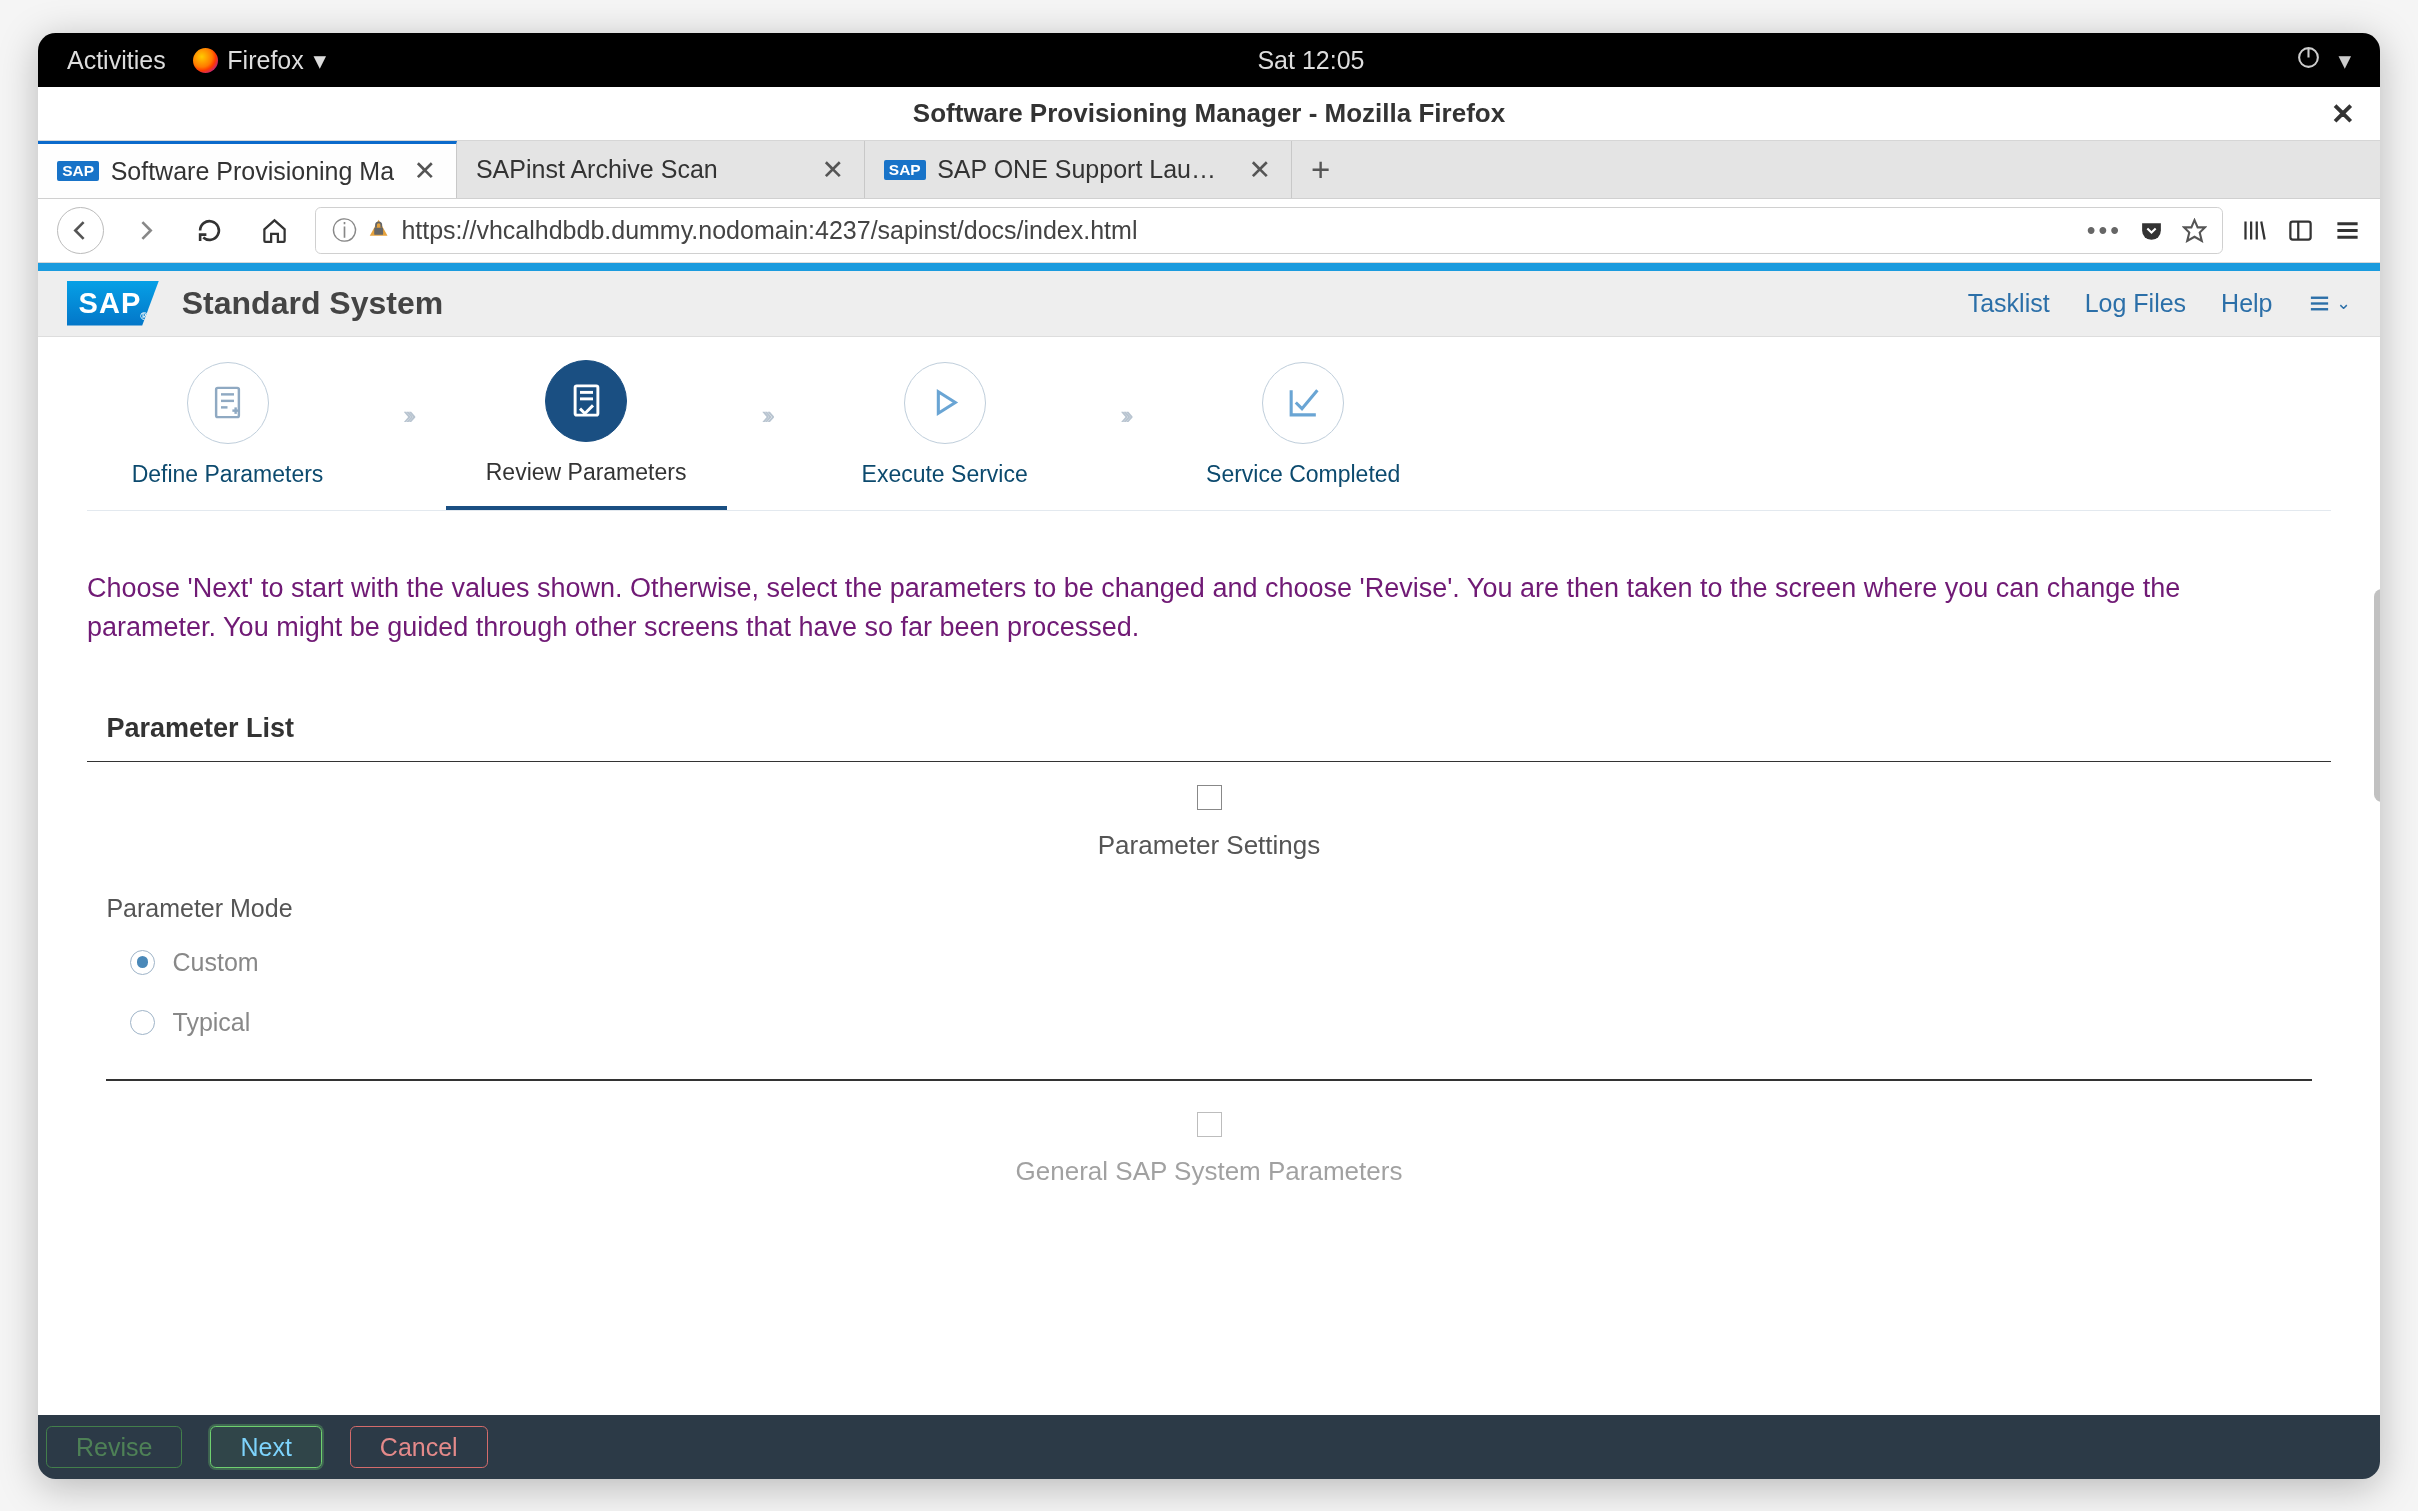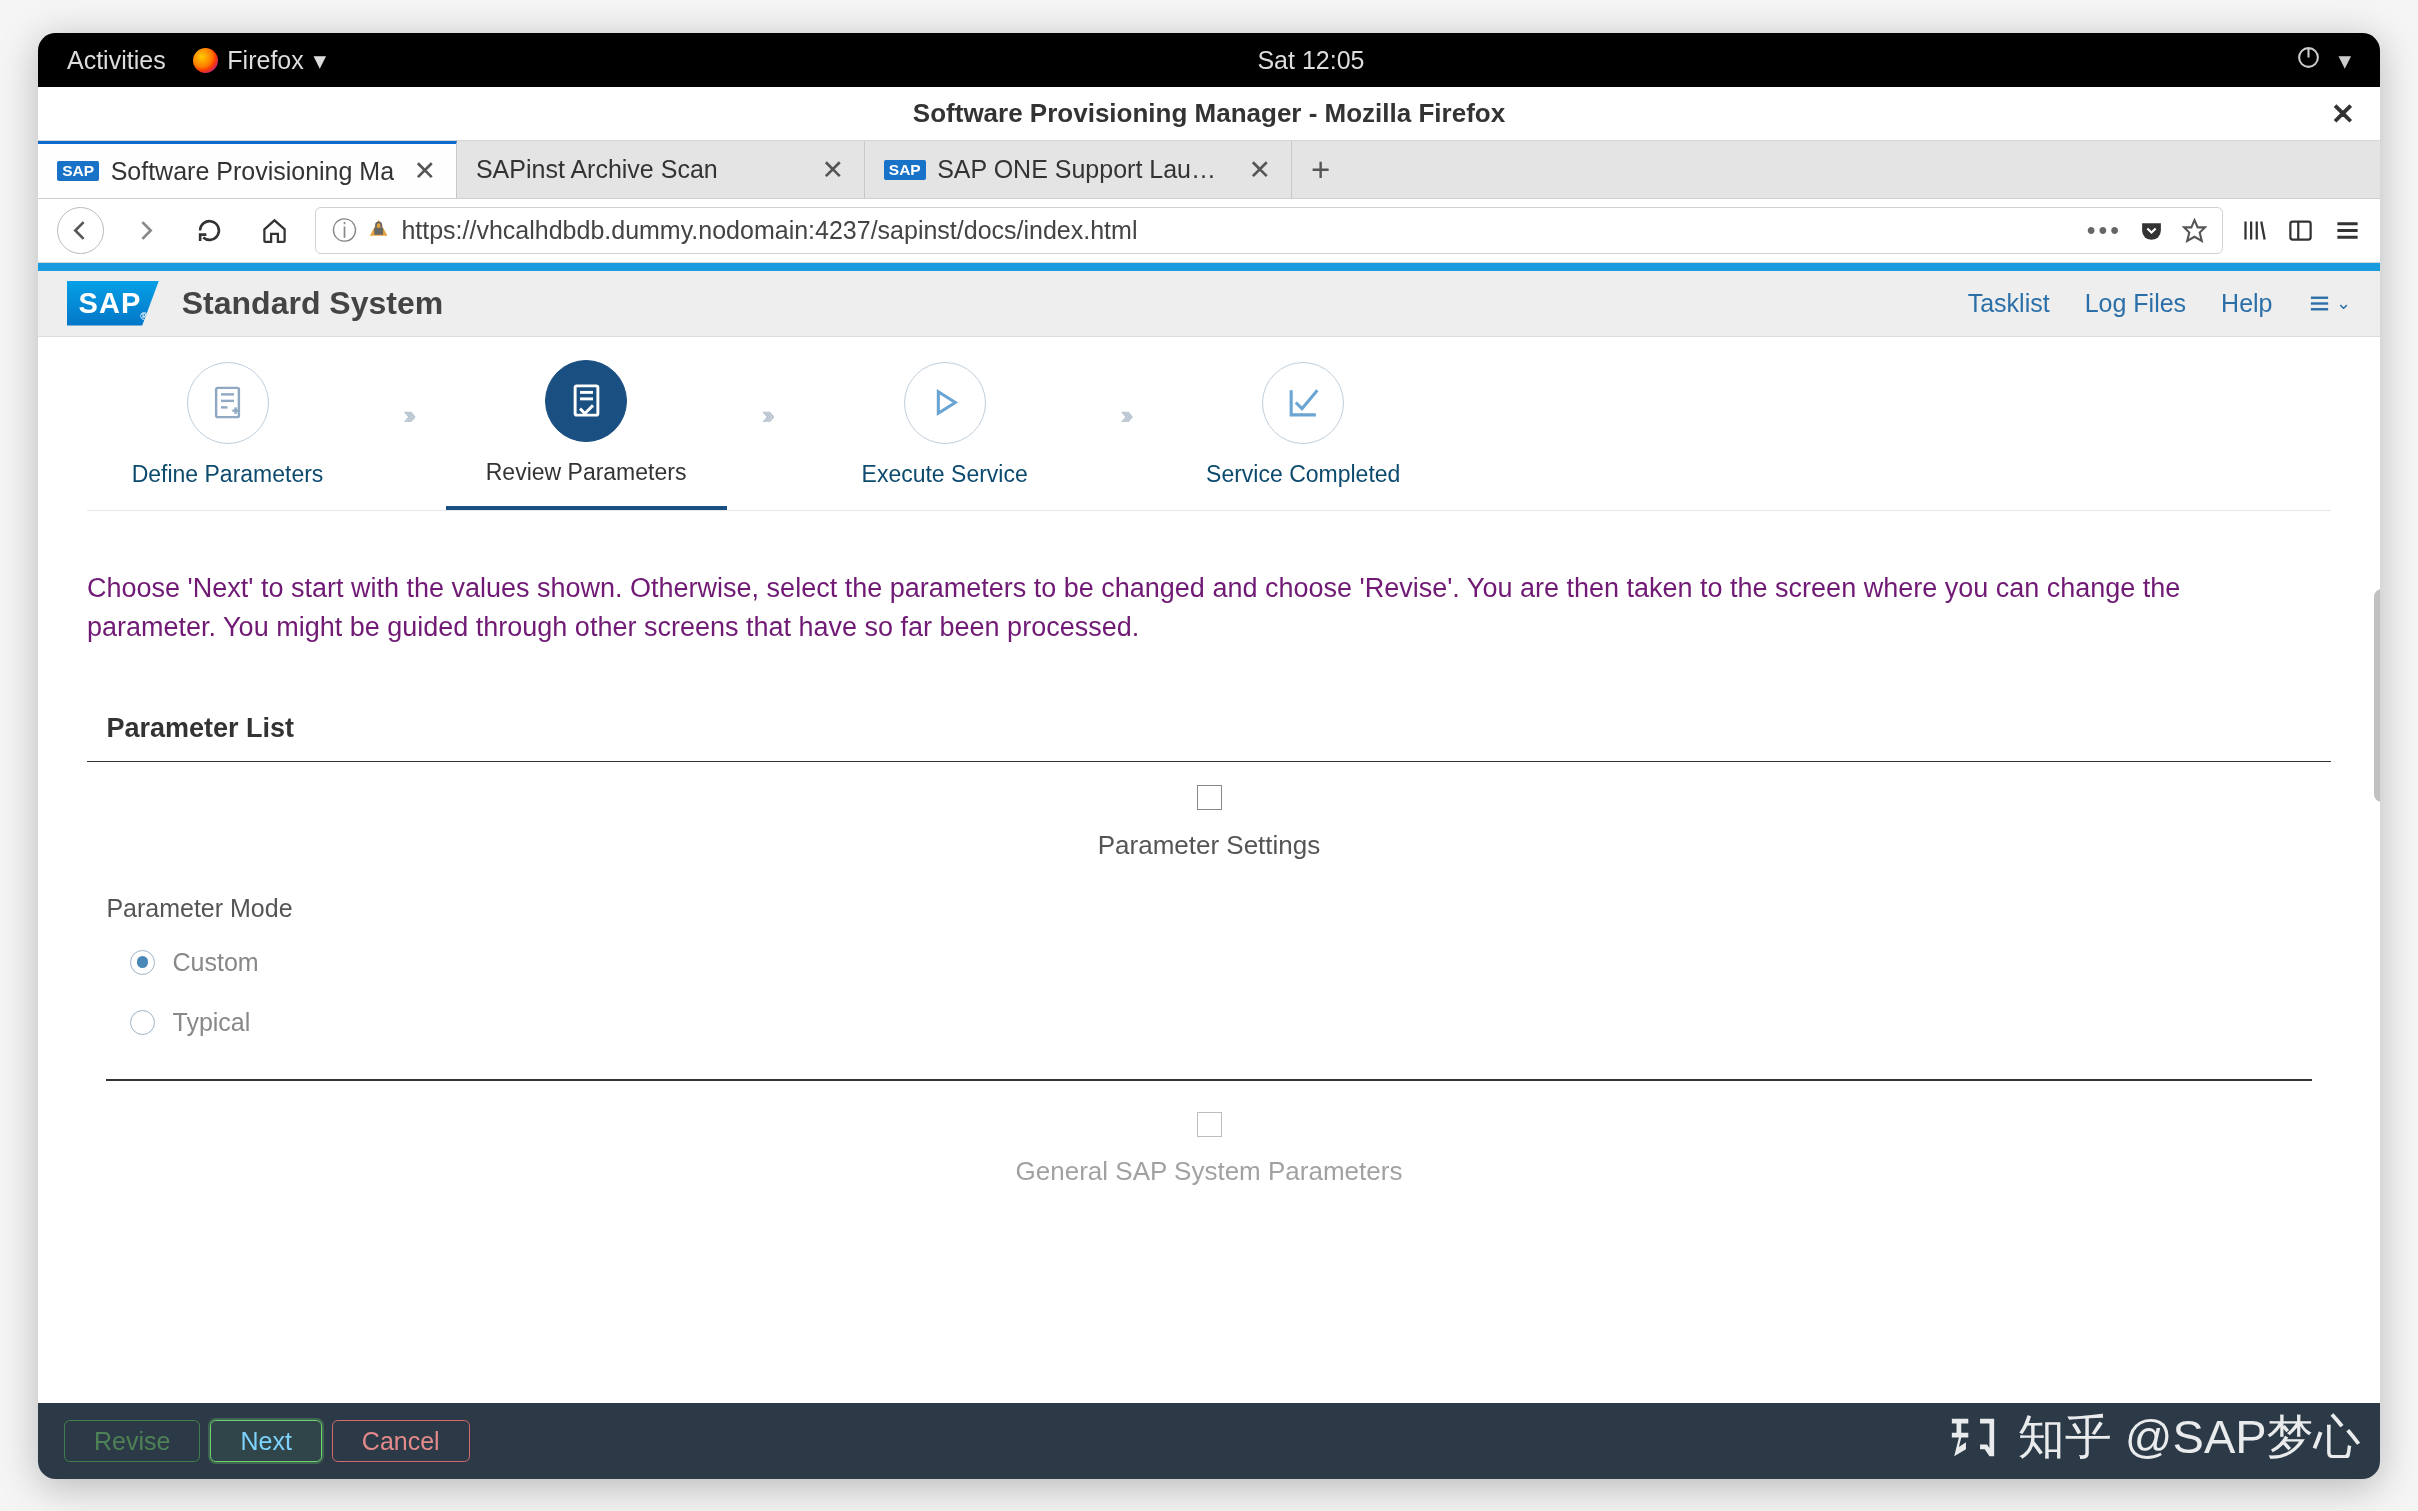--- a/index.html
+++ b/index.html
@@ -71,21 +71,21 @@
 .chk { width: 25px; height: 25px; border: 1.9px solid #888; background: #fff; }
 .mode-title { font-size: 25px; color: #555; padding: 9.7px 19.4px; }
 .radio-row { display: flex; align-items: center; gap: 17.5px; padding: 15.5px 43px; font-size: 25px; color: #888; }
 .radio { width: 25px; height: 25px; border-radius: 50%; border: 1.9px solid #9fb4c8; display: flex; align-items: center; justify-content: center; }
 .radio.sel::after { content: ""; width: 11.6px; height: 11.6px; border-radius: 50%; background: #4a88b8; }
 .sep-line { height: 1.9px; background: #333; margin: 27px 19.4px 7.8px; }
 
 .content-scroll { position: absolute; right: -9.7px; top: 78px; width: 15.5px; height: 213px; background: #c1c1c1; border-radius: 7.8px; }
 
 
-.footer { height: 76px; background: #2c3a47; display: flex; align-items: center; padding: 0 26px; gap: 10px; }
+.footer { height: 64px; background: #2c3a47; display: flex; align-items: center; padding: 0 8px; gap: 28px; }
 .fbtn { border: 1.9px solid; border-radius: 5.8px; padding: 5.8px 29px; font-size: 25px; background: transparent; cursor: pointer; }
 .fbtn.revise { border-color: #4d9d4d; color: #5da05d; opacity: .7; }
 .fbtn.next { border-color: #6fd06f; color: #7dd3fc; background: rgba(100,200,100,.08); box-shadow: 0 0 0 1.9px rgba(110,210,110,.3); }
 .fbtn.cancel { border-color: #d46b6b; color: #e48a8a; }
 
 .watermark { position: absolute; right: 19.4px; bottom: 9.7px; font-size: 47px; color: #fff; font-weight: 500; opacity: .9; font-family: "PingFang SC", "Microsoft YaHei", sans-serif; display: flex; align-items: center; gap: 15.5px; }
 .wm-icon { display: inline-flex; }
 </style>
 </head>
 <body>
@@ -297,24 +297,16 @@
     <div class="section-row" style="opacity:.55">
       <span class="chk"></span>
       <span>General SAP System Parameters</span>
     </div>
   </div>
 
   <div class="footer">
     <button class="fbtn revise">Revise</button>
     <button class="fbtn next">Next</button>
     <button class="fbtn cancel">Cancel</button>
-    <div class="watermark">
-      <span class="wm-icon">
-          <svg width="58" height="47" viewBox="0 0 48 40" fill="#fff">
-            <path d="M6 4h14v4H14v8h6v4h-6l-2 8 6-4v6l-10 6 4-16H6V16h4V8H6zM26 4h16v32h-4l-4-6h-4V4zm4 4v18h6l2 3V8z"></path>
-          </svg>
-        </span>
-      <span>知乎 @SAP梦心</span>
-    </div>
   </div>
 
 </div>
 
 
 </body></html>

